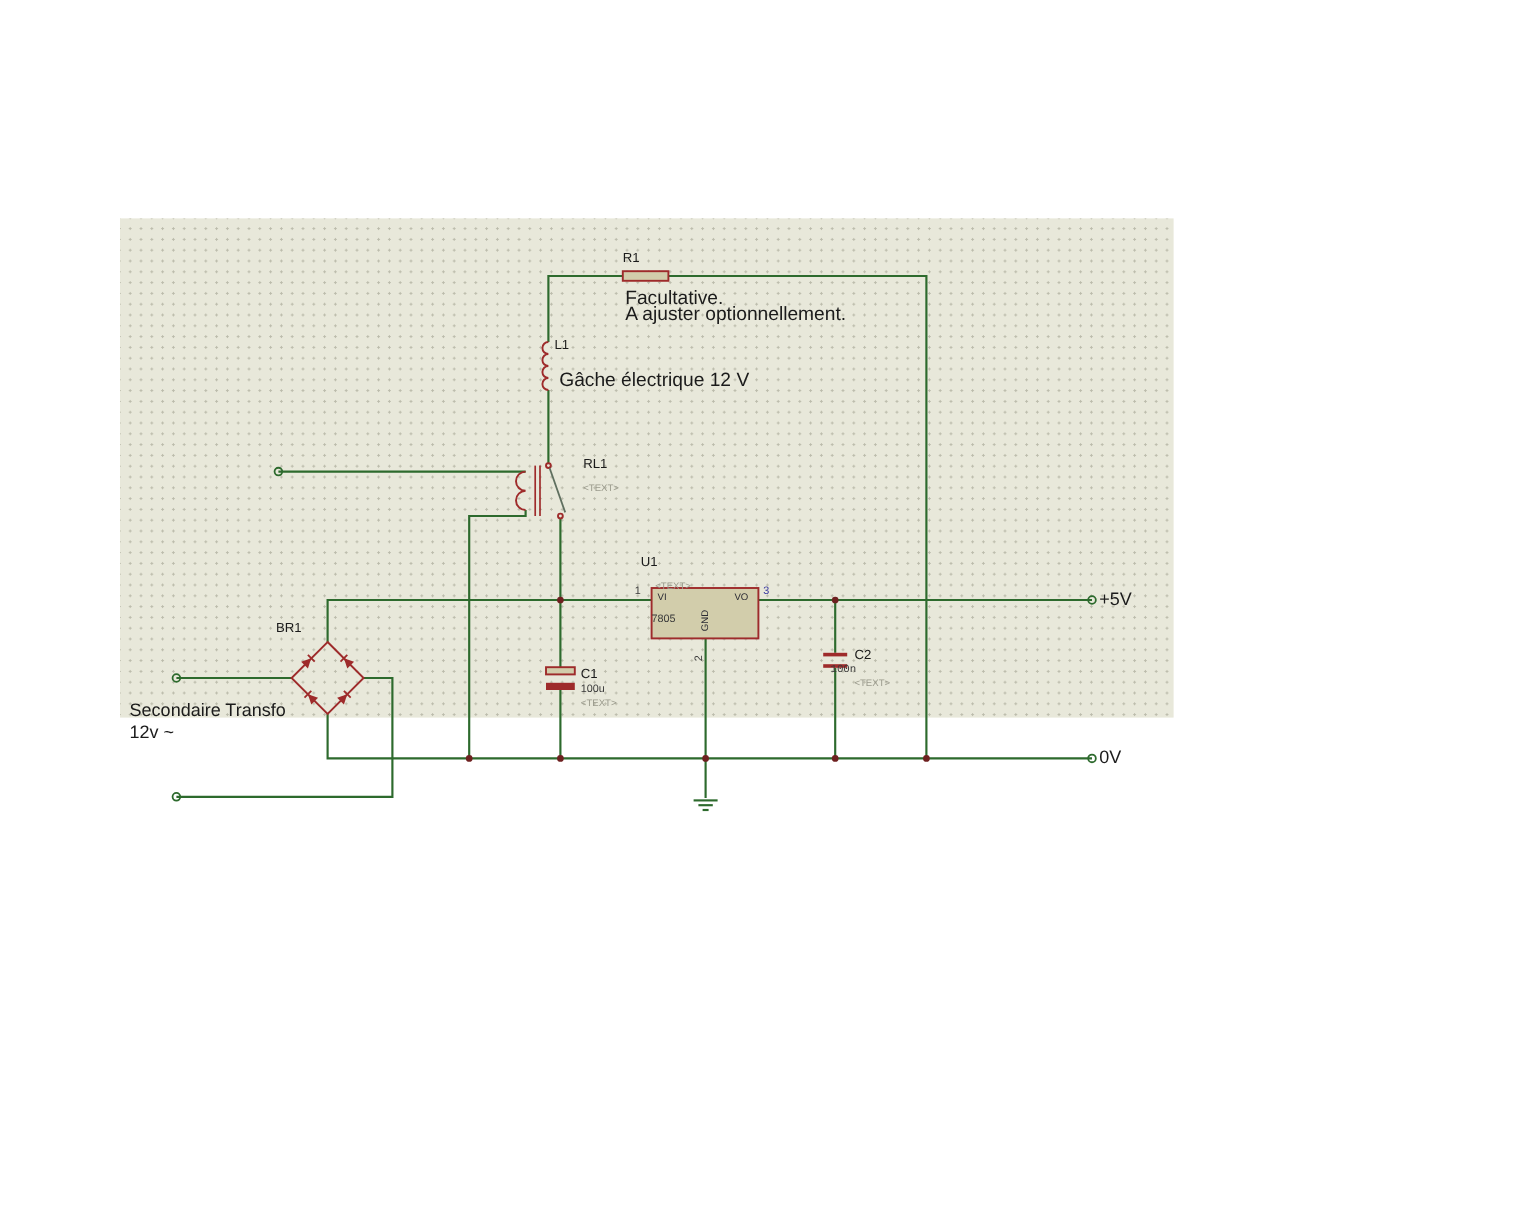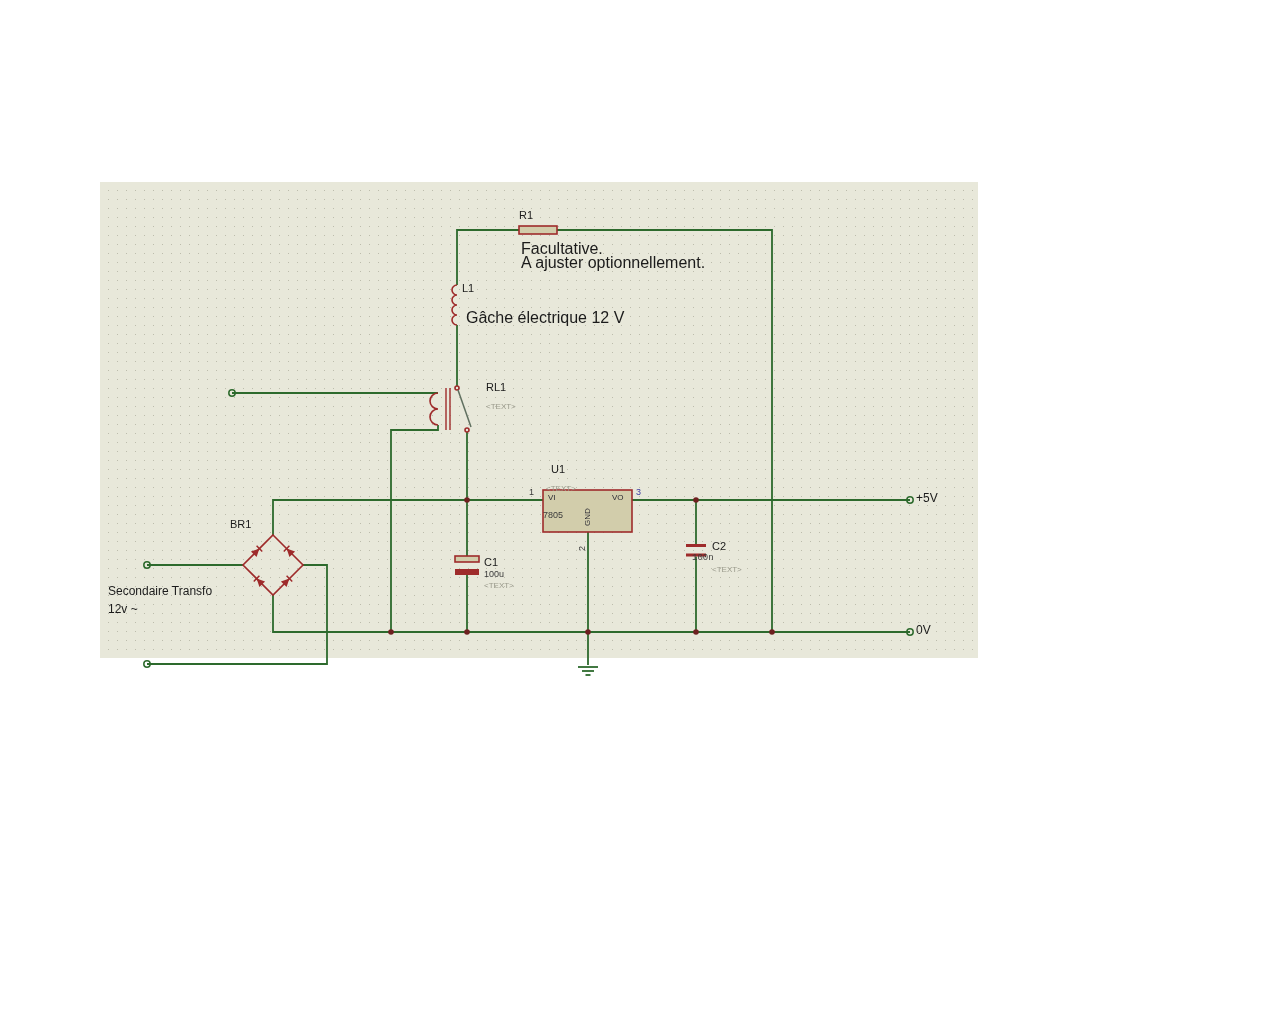--- a/index.html
+++ b/index.html
@@ -1,29 +1,29 @@
 <!DOCTYPE html>
 <html><head>
 <meta charset="utf-8">
 <style>
   html,body{margin:0;padding:0;}
   body{width:1280px;height:1024px;background:#ffffff;position:relative;
        font-family:"Liberation Sans",sans-serif;overflow:hidden;}
   .canvas{
-    position:absolute;left:100px;top:182px;width:878px;height:476px;
+    position:absolute;left:100px;top:182px;width:878px;height:416px;
     background-color:#e8e8da;
     background-image:radial-gradient(#bcbcac 0.9px, transparent 1px);
     background-size:9px 9px;
     background-position:4px 4px;
   }
   .canvas svg{position:absolute;left:0;top:0;}
   .t{position:absolute;color:#1b1b1b;white-space:nowrap;line-height:1.1;}
   .ref{font-size:11px;}
   .ann{font-size:16px;}
-  .big{font-size:12px;}
+  .big{font-size:15px;}
   .s9{font-size:9px;color:#3a3a3a;}
   .s8{font-size:8px;color:#2a2a33;}
   .ph{font-size:8px;color:#9a9a8c;}
   .rot{transform:rotate(-90deg);transform-origin:0 0;}
   .pin3{color:#3a3aa0;}
   .wire{fill:none;stroke:#2d6a2d;stroke-width:1.8;}
   .cmp{stroke:#9e2b2b;fill:none;stroke-width:1.6;}
   .fillc{fill:#d2cdab;}
   .redfill{fill:#9e2b2b;stroke:none;}
 </style>
@@ -127,21 +127,21 @@
   <div class="t ref" style="left:419px;top:27px;">R1</div>
   <div class="t ann" style="left:421px;top:58px;">Facultative.</div>
   <div class="t ann" style="left:421px;top:72px;">A ajuster optionnellement.</div>
 
   <div class="t ref" style="left:362px;top:100px;">L1</div>
   <div class="t ann" style="left:366px;top:127px;">Gâche électrique 12 V</div>
 
   <div class="t ref" style="left:386px;top:199px;">RL1</div>
   <div class="t ph" style="left:386px;top:221px;">&lt;TEXT&gt;</div>
 
-  <div class="t ref" style="left:451px;top:281px;">U1</div>
+  <div class="t ref" style="left:434px;top:281px;">U1</div>
   <div class="t s9" style="left:443px;top:293px;margin-top:36px;">7805</div>
   <div class="t ph" style="left:446px;top:303px;">&lt;TEXT&gt;</div>
   <div class="t s9" style="left:429px;top:306px;">1</div>
   <div class="t s9 pin3" style="left:536px;top:306px;">3</div>
   <div class="t s9 rot" style="left:478px;top:369px;">2</div>
   <div class="t s8" style="left:448px;top:312px;">VI</div>
   <div class="t s8" style="left:512px;top:312px;">VO</div>
   <div class="t s8 rot" style="left:484px;top:344px;">GND</div>
 
   <div class="t ref" style="left:130px;top:336px;">BR1</div>

